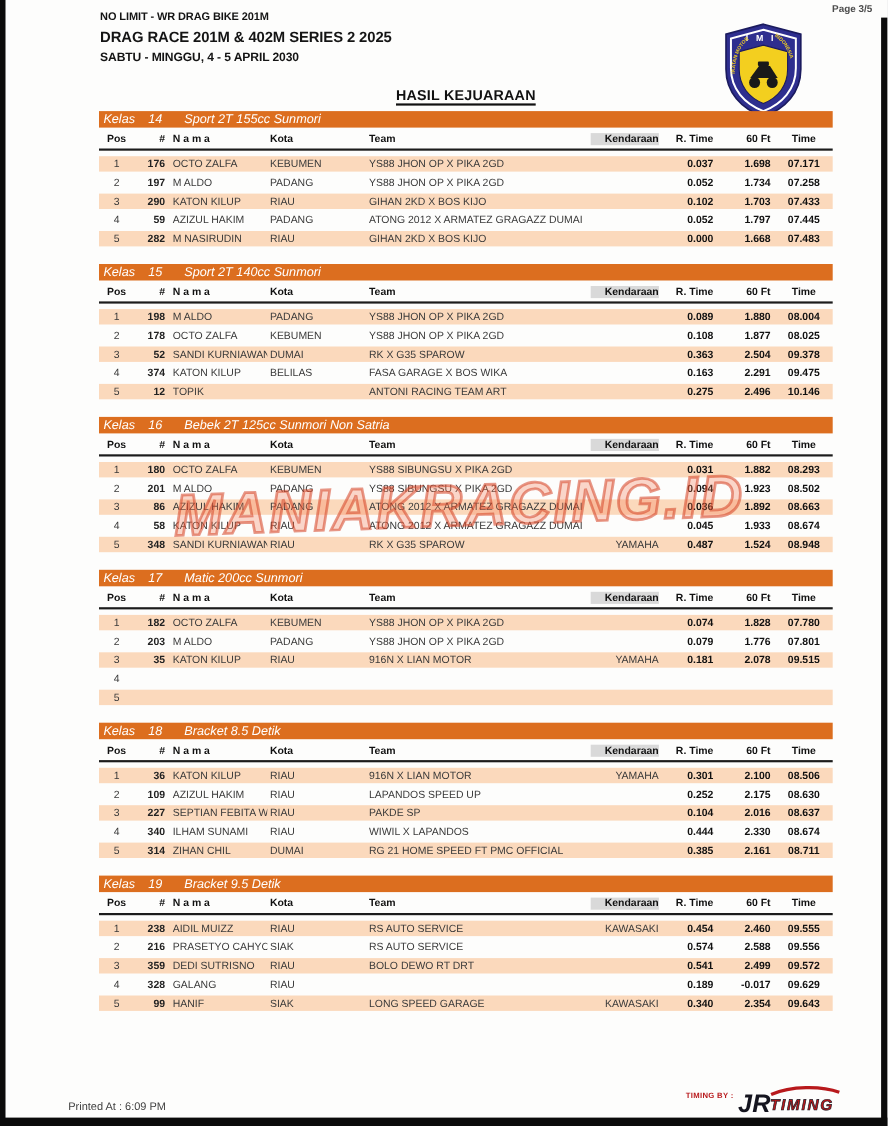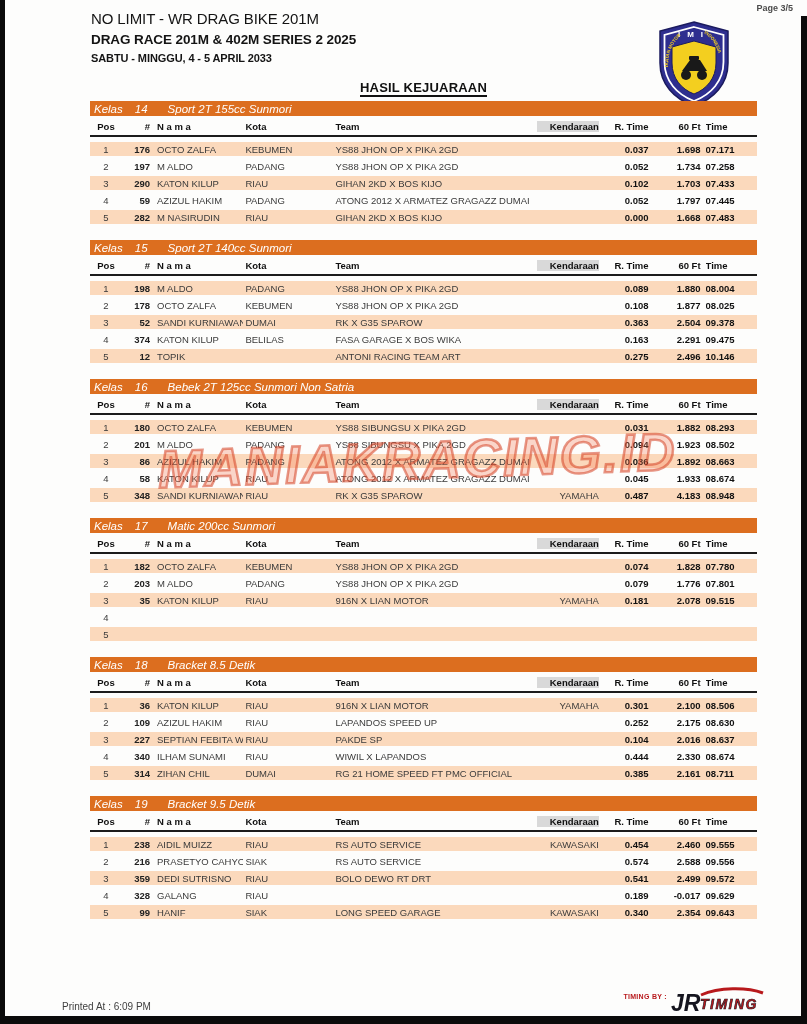--- a/index.html
+++ b/index.html
@@ -8,21 +8,21 @@
     font-family:"Liberation Sans",sans-serif;overflow:hidden;margin:0 auto;
   }
   
   .edge-left{position:absolute;left:0;top:0;bottom:0;width:5px;background:#0b0b0b;}
   .edge-right{position:absolute;right:0;top:16px;bottom:0;width:6px;background:#0b0b0b;}
   .edge-bottom{position:absolute;left:0;right:0;bottom:0;height:8px;background:#0b0b0b;}
 
   .page-label{position:absolute;top:3px;right:14px;font-size:9px;font-weight:700;color:#4c4c4c;}
 
   .doc-header{position:absolute;left:91px;top:10px;width:560px;color:#141414;letter-spacing:-0.1px;}
-  .doc-header .h1{font-size:15px;font-weight:400;margin-bottom:5px;}
+  .doc-header .h1{font-size:10px;font-weight:700;margin-bottom:5px;}
   .doc-header .h2{font-size:13.5px;font-weight:800;margin-bottom:5px;}
   .doc-header .h3{font-size:11px;font-weight:800;margin-bottom:3px;}
   .doc-header .h4{font-size:11px;font-weight:800;}
 
   .main-title{position:absolute;left:90px;top:78px;width:667px;text-align:center;}
   .main-title span{display:inline-block;font-size:13px;font-weight:800;color:#111;
     border-bottom:2px solid #111;padding-bottom:0;letter-spacing:0.2px;}
 
   .imi-logo{position:absolute;left:657px;top:21px;width:74px;height:86px;}
 
@@ -39,21 +39,21 @@
   .row.first{margin-top:5px;}
   .c{white-space:nowrap;overflow:hidden;box-sizing:border-box;}
   .c-pos{width:4.8%;text-align:center;}
   .c-num{width:4.2%;text-align:right;font-weight:700;color:#222;}
   .c-nama{width:14%;padding-left:7px;}
   .c-kota{width:13.5%;padding-left:2px;}
   .c-team{width:30.5%;padding-left:2px;}
   .c-kendaraan{width:9.3%;text-align:right;}
   .c-rtime{width:8.2%;text-align:right;padding-right:5px;font-weight:700;color:#111;}
   .c-sixty{width:7.8%;text-align:right;padding-right:5px;font-weight:700;color:#111;}
-  .c-time{width:7.7%;text-align:left;padding-right:1px;font-weight:700;color:#111;}
+  .c-time{width:7.7%;text-align:center;padding-right:1px;font-weight:700;color:#111;}
   .thead .c{font-weight:700;color:#111;}
   .thead .c-kendaraan{background:#d9d9d9;}
 
   
   .watermark{position:absolute;left:158px;top:430px;width:500px;text-align:center;
     font-size:53px;font-weight:800;font-style:italic;letter-spacing:2px;
     transform:rotate(-2deg);pointer-events:none;
     color:rgba(244,122,84,0.30);-webkit-text-stroke:2.5px rgba(213,68,38,0.55);}
 
   
@@ -67,21 +67,21 @@
 <div class="page">
   <div class="edge-left"></div>
   <div class="edge-right"></div>
   <div class="edge-bottom"></div>
 
   <div class="page-label">Page 3/5</div>
 
   <div class="doc-header">
     <div class="h1">NO LIMIT - WR DRAG BIKE 201M</div>
     <div class="h2">DRAG RACE 201M &amp; 402M SERIES 2 2025</div>
-    <div class="h4">SABTU - MINGGU, 4 - 5 APRIL 2033</div>
+    <div class="h4">SABTU - MINGGU, 4 - 5 APRIL 2030</div>
   </div>
 
   <div class="imi-logo">
     <svg width="74" height="86" viewBox="0 0 74 86">
       <path d="M37 1 L71 10 V42 C71 63 57 78 37 85 C17 78 3 63 3 42 V10 Z" fill="#2e2e8f" stroke="#1b1b5e" stroke-width="1.5"></path>
       <path d="M37 6 L66.5 14 V41 C66.5 60 54 73.5 37 80 C20 73.5 7.5 60 7.5 41 V14 Z" fill="none" stroke="#ffffff" stroke-width="1.8"></path>
       <text x="37" y="16" text-anchor="middle" font-family="Liberation Sans, sans-serif" font-size="8" font-weight="bold" fill="#ffffff" letter-spacing="7">IMI</text>
       <path d="M37 20 L59 26 V42 C59 57 50 68 37 73 C24 68 15 57 15 42 V26 Z" fill="#f3cf1f" stroke="#1b1b5e" stroke-width="1"></path>
       <g fill="#191919">
         <circle cx="29" cy="54" r="5"></circle>
@@ -311,21 +311,21 @@
           <div class="c c-time">08.674</div>
         </div>
         <div class="row" style="background: rgb(251, 217, 188);">
           <div class="c c-pos">5</div>
           <div class="c c-num">348</div>
           <div class="c c-nama">SANDI KURNIAWAN</div>
           <div class="c c-kota">RIAU</div>
           <div class="c c-team">RK X G35 SPAROW</div>
           <div class="c c-kendaraan">YAMAHA</div>
           <div class="c c-rtime">0.487</div>
-          <div class="c c-sixty">4.183</div>
+          <div class="c c-sixty">1.524</div>
           <div class="c c-time">08.948</div>
         </div>
       </section>
       <section class="klass">
         <div class="kbar" style="background: rgb(220, 110, 31);">
           <span class="klabel">Kelas</span>
           <span class="knum">17</span>
           <span class="ktitle">Matic 200cc Sunmori</span>
         </div>
         <div class="thead">

